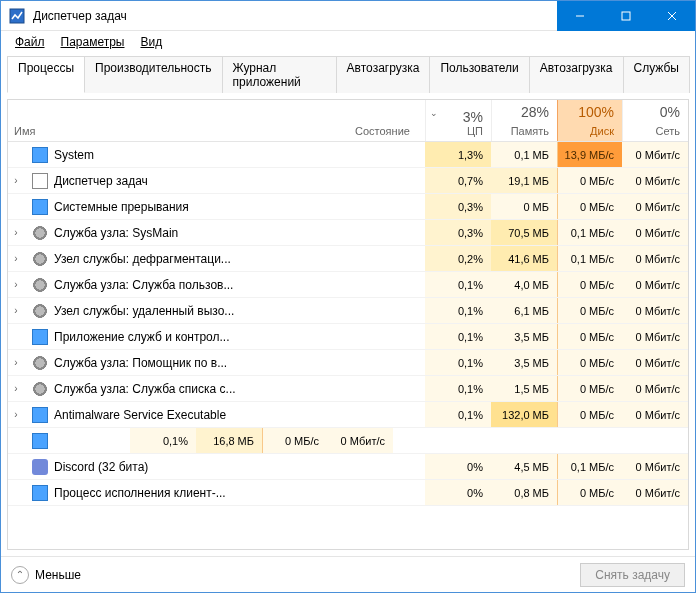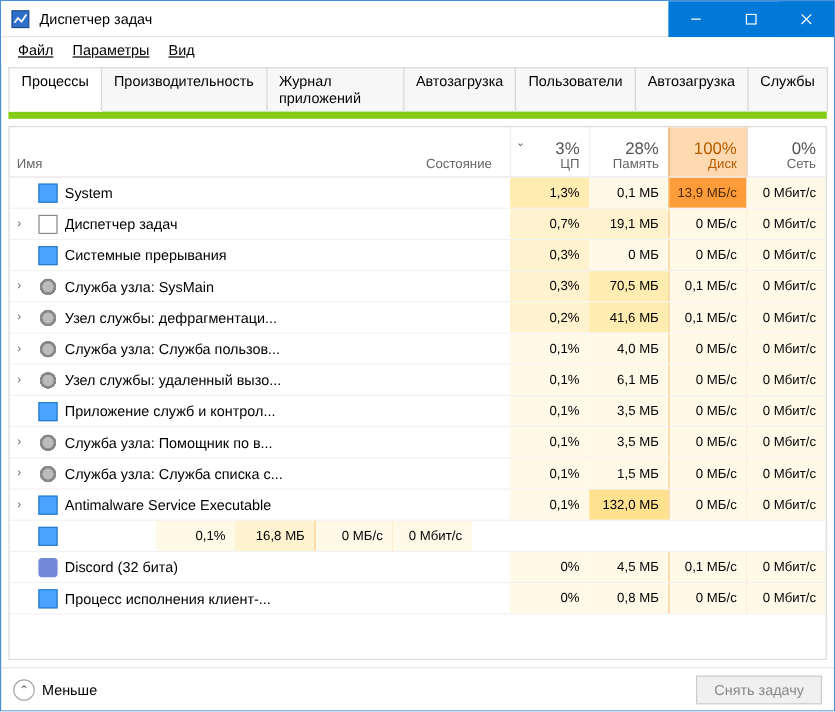--- a/index.html
+++ b/index.html
@@ -56,21 +56,21 @@
     background: #fff;
   }
   .menubar .mitem {
     padding: 2px 8px;
     font-size: 12px;
     color: #000;
   }
   .menubar .mitem span.ul { text-decoration: underline; text-align: right; }
   .tabs {
     display: flex;
-    border-bottom: 7px solid #84cc16;
+    border-bottom: 1px solid #84cc16;
     margin: 2px 6px 0 6px;
   }
   .tabs .tab {
     padding: 4px 10px;
     font-size: 12px;
     border: 1px solid #d9d9d9;
     border-bottom: none;
     margin-right: -1px;
     background: #fff;
     position: relative;
@@ -96,21 +96,21 @@
     border-bottom: 1px solid #e5e5e5;
     font-size: 11px;
   }
   .col-name { flex: 1; display: flex; align-items: flex-end; padding: 0 6px 4px 6px; color: #666; }
   .col-state { width: 76px; display: flex; align-items: flex-end; padding: 0 6px 4px 6px; color: #666; }
   .col {
     width: 66px;
     display: flex;
     flex-direction: column;
     align-items: flex-end;
-    justify-content: flex-end;
+    justify-content: space-between;
     padding: 4px 8px 4px 4px;
     border-left: 1px solid #eee;
   }
   .col .pct { font-size: 14px; color: #555; }
   .col .lbl { font-size: 11px; color: #666; }
   .col.cpu { flex-direction: row; align-items: flex-end; justify-content: flex-end; gap:4px;}
   .col.cpu .stack { display:flex; flex-direction:column; align-items:flex-end;}
   .col.cpu .chev { font-size: 9px; color: #666; align-self: flex-start; margin-top:4px; margin-right:auto;}
   .col.disk-h {
     background: #FFDAB0;

